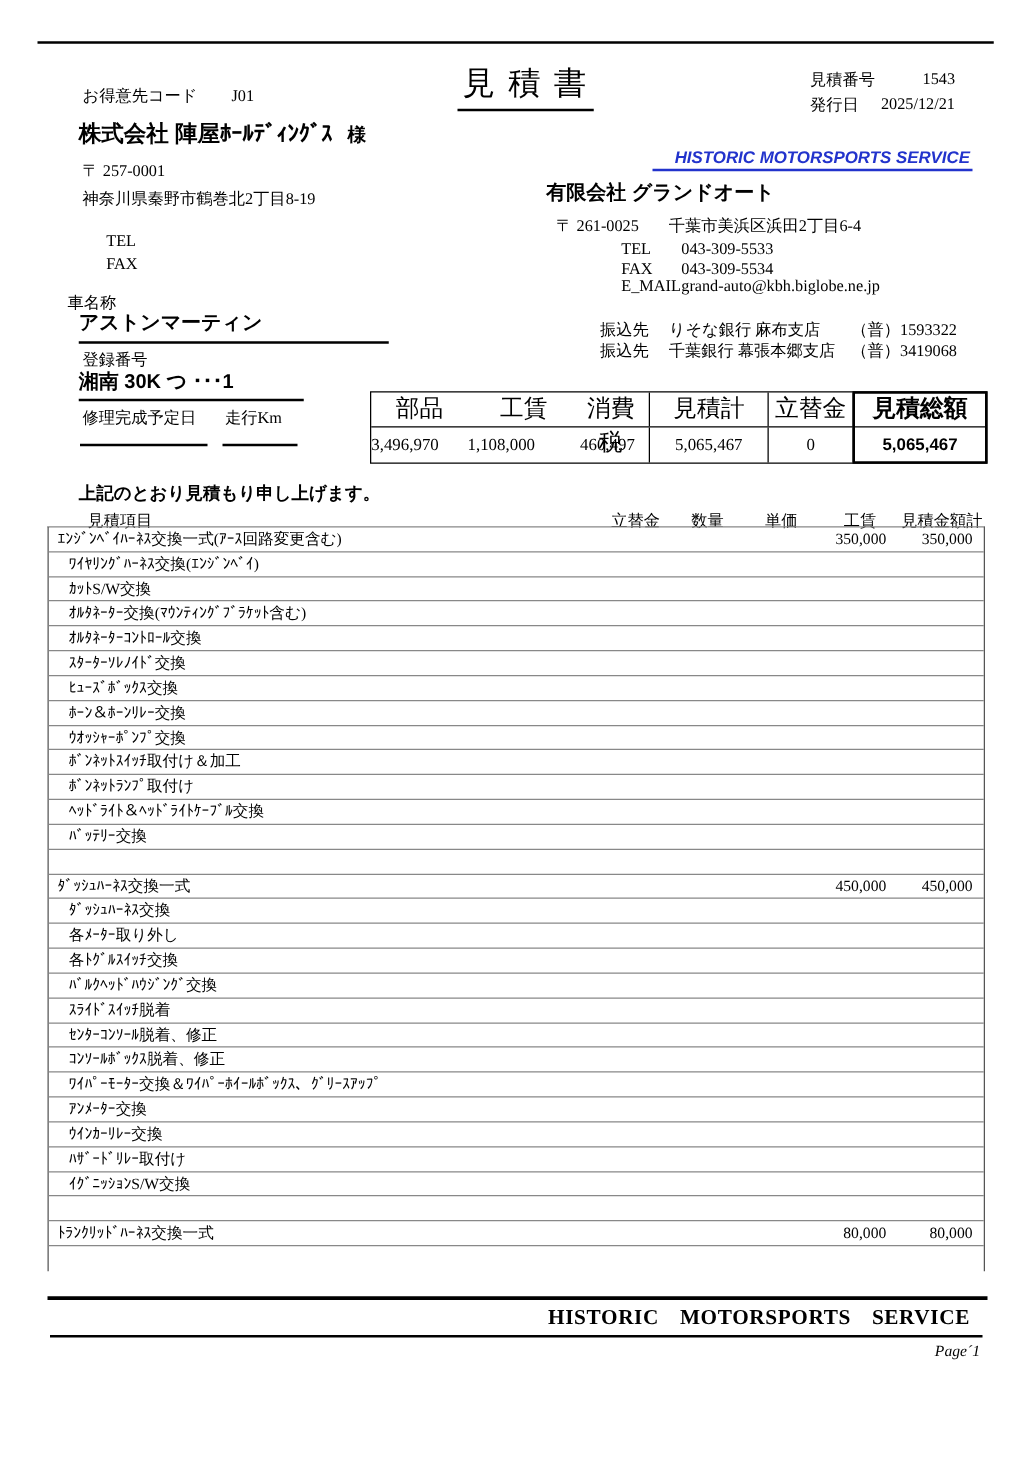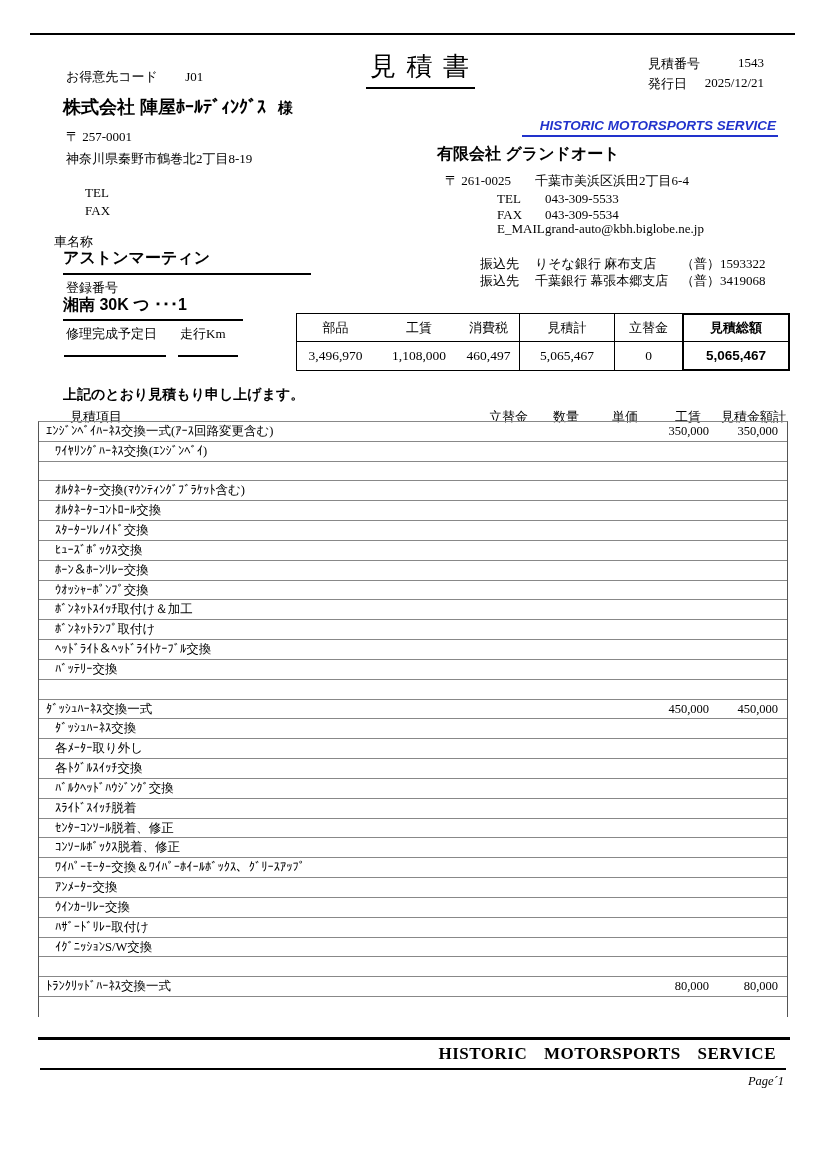--- a/index.html
+++ b/index.html
@@ -58,25 +58,25 @@
   .v-mail { left:497px; top:221px; }
   .bank-row { font-size:13px; display:flex; white-space:nowrap; }
   .bank-row .blabel { width:55px; }
   .bank-row .bname { width:146px; }
   .bank1 { left:480px; top:255px; }
   .bank2 { left:480px; top:272px; }
 
   
   .summary-table { left:296px; top:313px; width:494px; height:58px; border:1px solid #000; font-size:13.5px; }
   .sum-row { display:flex; height:28px; line-height:27px; }
-  .sum-row.head { border-bottom:1px solid #000; font-size:13px; }
+  .sum-row.head { border-bottom:1px solid #000; font-size:19px; }
   .sum-group { width:223px; display:flex; border-right:1px solid #000; padding-right:6px; }
   .sub { display:block; }
   .sub.c1 { width:77px; } .sub.c2 { width:90px; } .sub.c3 { flex:1; }
-  .num { text-align:center; }
+  .num { text-align:left; }
   .hc { text-align:center; }
   .sum-cell { border-right:1px solid #000; }
   .w-est { width:95px; } .w-adv { width:68px; }
   .w-tot { flex:1; border-right:none; font-family:"Liberation Sans", sans-serif; font-weight:bold; }
   .total-box { position:absolute; top:-1px; right:-1px; width:108px; height:58px; border:2px solid #000; pointer-events:none; }
 
   
   .statement { left:63px; top:386px; font-size:14px; }
 
   
@@ -220,20 +220,21 @@
         <span class="item-label">ｴﾝｼﾞﾝﾍﾞｲﾊｰﾈｽ交換一式(ｱｰｽ回路変更含む)</span>
         <span class="item-labor">350,000</span>
         <span class="item-total">350,000</span>
       </div>
       <div class="item-row indent">
         <span class="item-label">ﾜｲﾔﾘﾝｸﾞﾊｰﾈｽ交換(ｴﾝｼﾞﾝﾍﾞｲ)</span>
         <span class="item-labor"></span>
         <span class="item-total"></span>
       </div>
       <div class="item-row indent">
+        <span class="item-label">ｶｯﾄS/W交換</span>
         <span class="item-labor"></span>
         <span class="item-total"></span>
       </div>
       <div class="item-row indent">
         <span class="item-label">ｵﾙﾀﾈｰﾀｰ交換(ﾏｳﾝﾃｨﾝｸﾞﾌﾞﾗｹｯﾄ含む)</span>
         <span class="item-labor"></span>
         <span class="item-total"></span>
       </div>
       <div class="item-row indent">
         <span class="item-label">ｵﾙﾀﾈｰﾀｰｺﾝﾄﾛｰﾙ交換</span>

